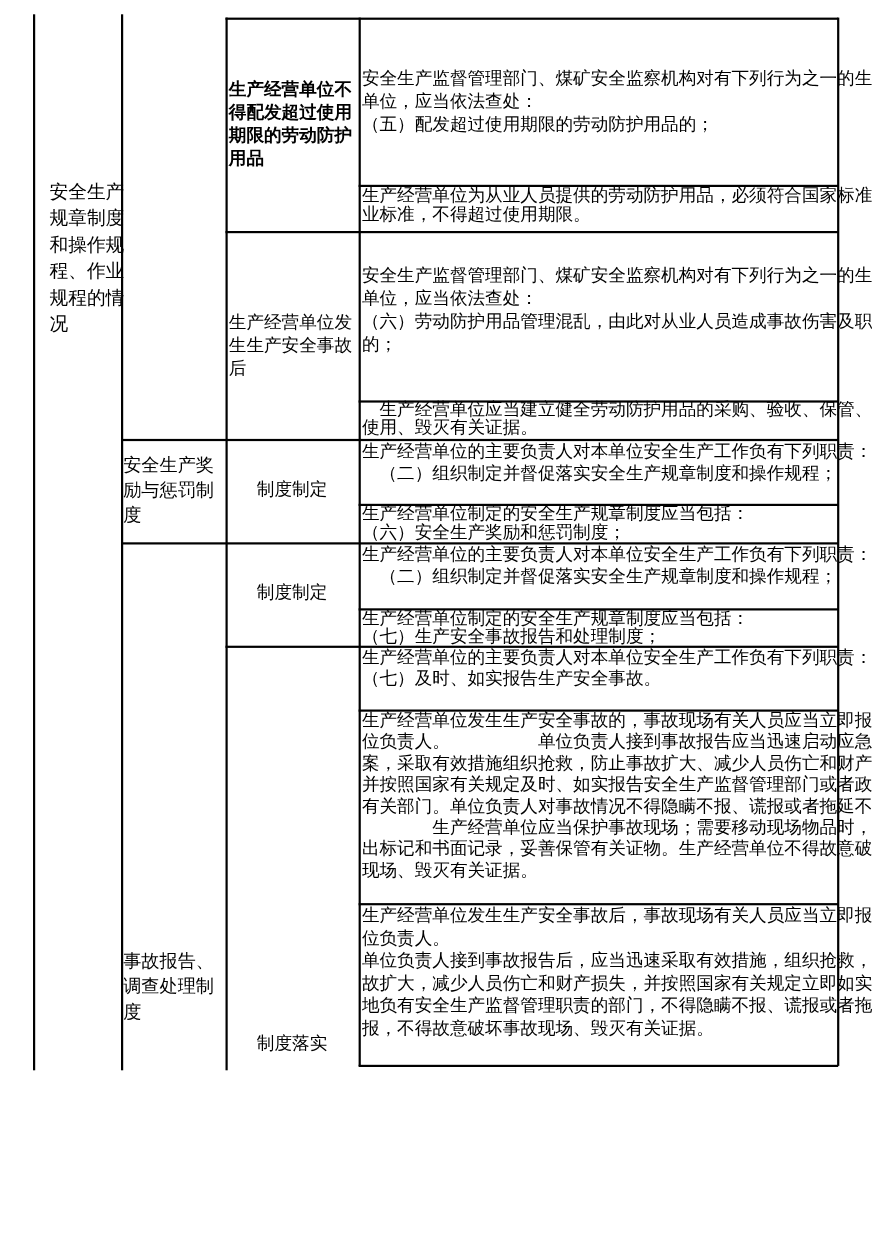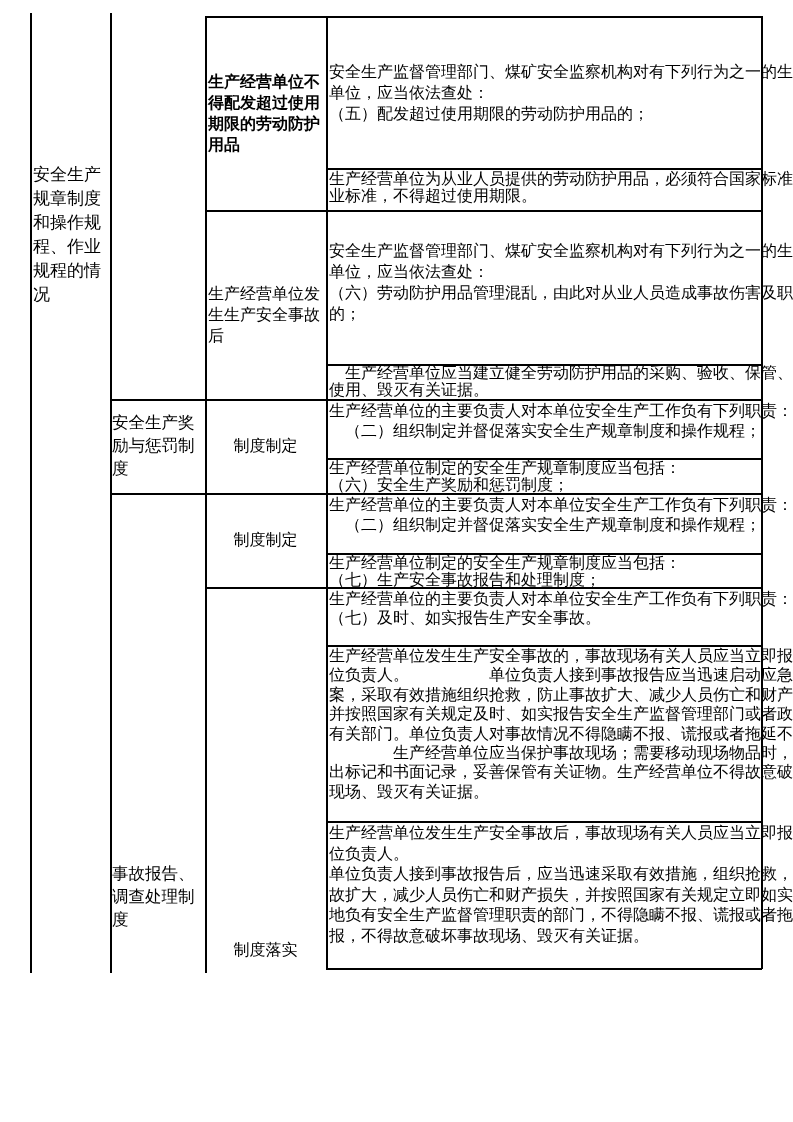--- a/index.html
+++ b/index.html
@@ -7,21 +7,21 @@
     position:relative; width:793px; height:1122px; background:#ffffff;
     font-family:"Liberation Serif","DejaVu Serif",serif; color:#000;
     overflow:hidden;
   }
   .line { position:absolute; background:#000; }
   .cell {
     position:absolute; white-space:pre-wrap; word-break:break-all;
     color:#000; text-align:left;
   }
   
-  .c1  { left:33px;  top:163px; width:75px;  font-size:17px; line-height:24px; }
+  .c1  { left:33px;  top:163px; width:75px;  font-size:17px; line-height:24px;padding-left:12px; }
   
   .c2  { left:112px; width:91px; font-size:16.5px; line-height:23px; }
   .c2a { top:411px; }
   .c2b { top:862px; }
   
   .c3  { left:208px; width:115px; font-size:16px; line-height:21px; }
   .c3a { top:71px;font-weight:bold;  }
   .c3b { top:283px; }
   .c3c { top:435px; text-align:center; }
   .c3d { top:529px; text-align:center; }

